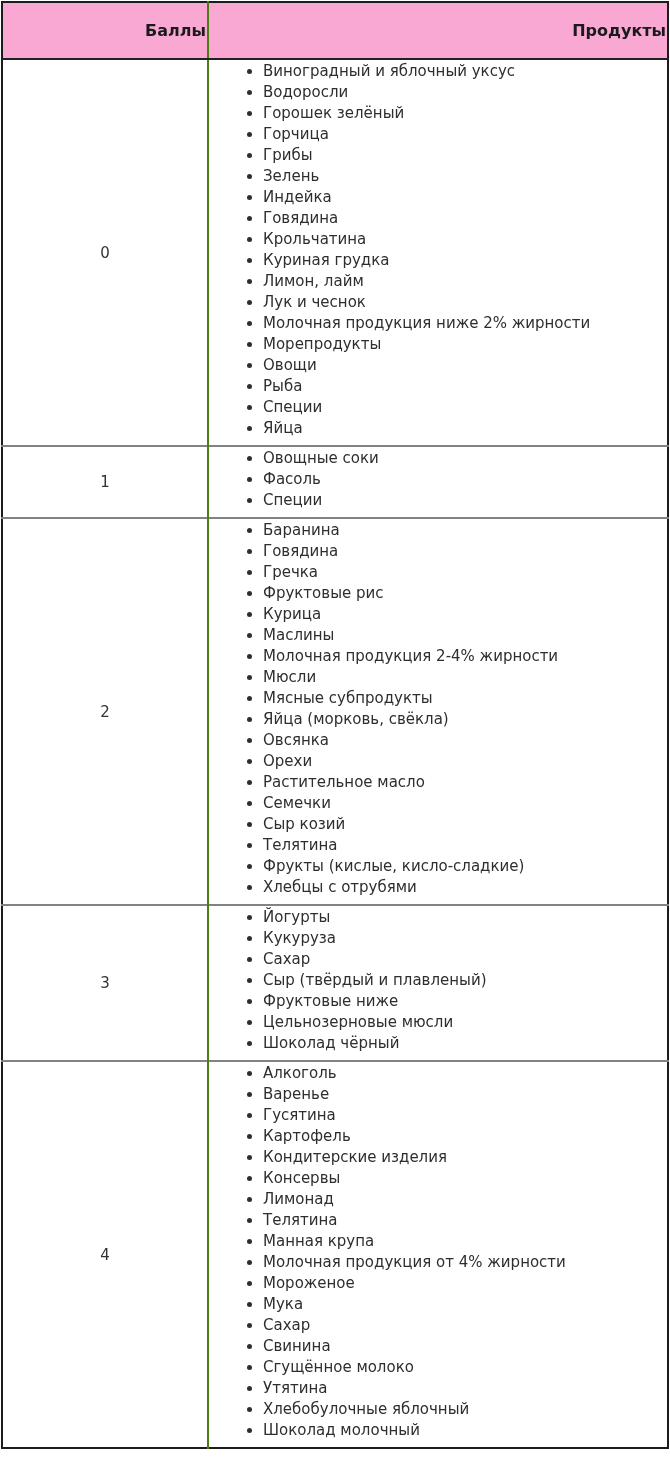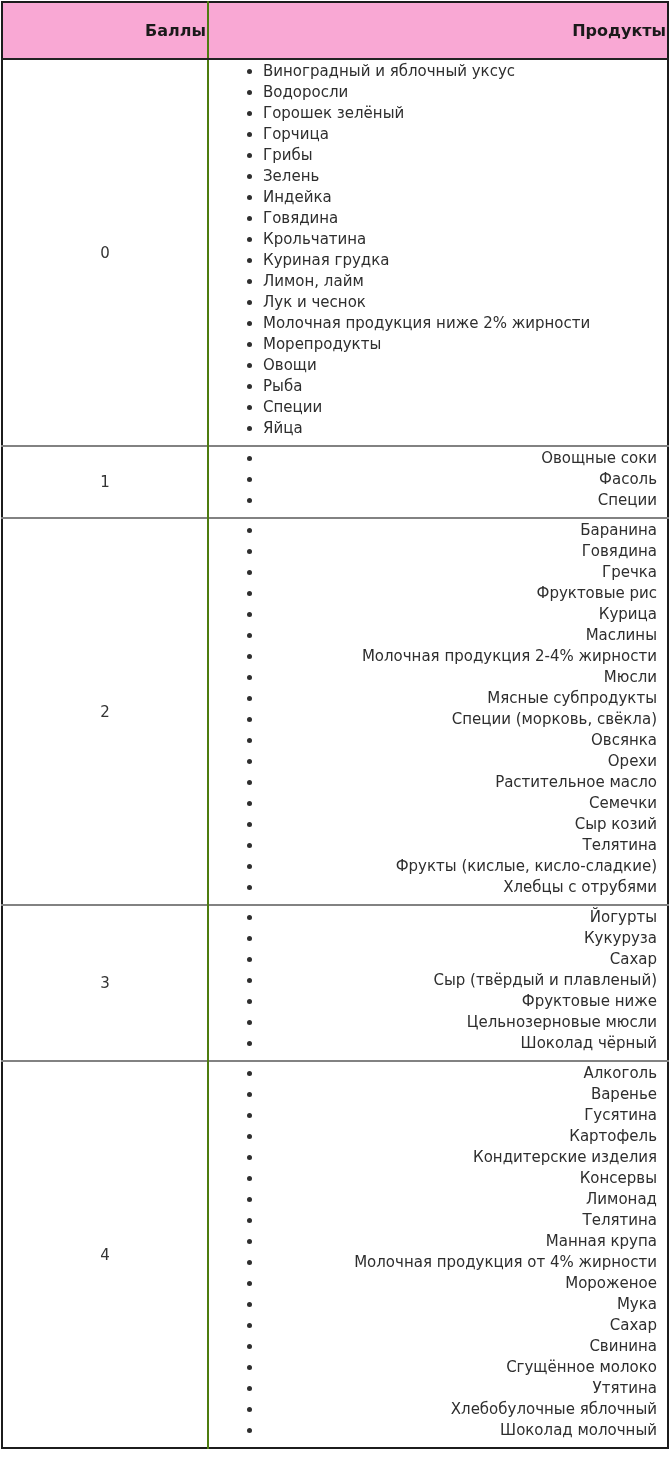--- a/index.html
+++ b/index.html
@@ -32,21 +32,20 @@
     color: #1a1a1a;
     text-align: right;
     vertical-align: middle;
     border-bottom: 2px solid #222222;
   }
   th + th, td + td {
     border-left: 2px solid #4d7c0f;
   }
   tbody tr + tr td {
     border-top: 2px solid #828282;
-    text-align: right;
   }
   td.score {
     text-align: center;
     vertical-align: middle;
     font-size: 15px;
     color: #333333;
   }
   td.products {
     padding: 1px 10px 6px 0;
     vertical-align: middle;
@@ -119,21 +118,21 @@
             <ul>
               <li>Баранина</li>
               <li>Говядина</li>
               <li>Гречка</li>
               <li>Фруктовые рис</li>
               <li>Курица</li>
               <li>Маслины</li>
               <li>Молочная продукция 2-4% жирности</li>
               <li>Мюсли</li>
               <li>Мясные субпродукты</li>
-              <li>Специи (морковь, свёкла)</li>
+              <li>Яйца (морковь, свёкла)</li>
               <li>Овсянка</li>
               <li>Орехи</li>
               <li>Растительное масло</li>
               <li>Семечки</li>
               <li>Сыр козий</li>
               <li>Телятина</li>
               <li>Фрукты (кислые, кисло-сладкие)</li>
               <li>Хлебцы с отрубями</li>
             </ul>
           </td>

